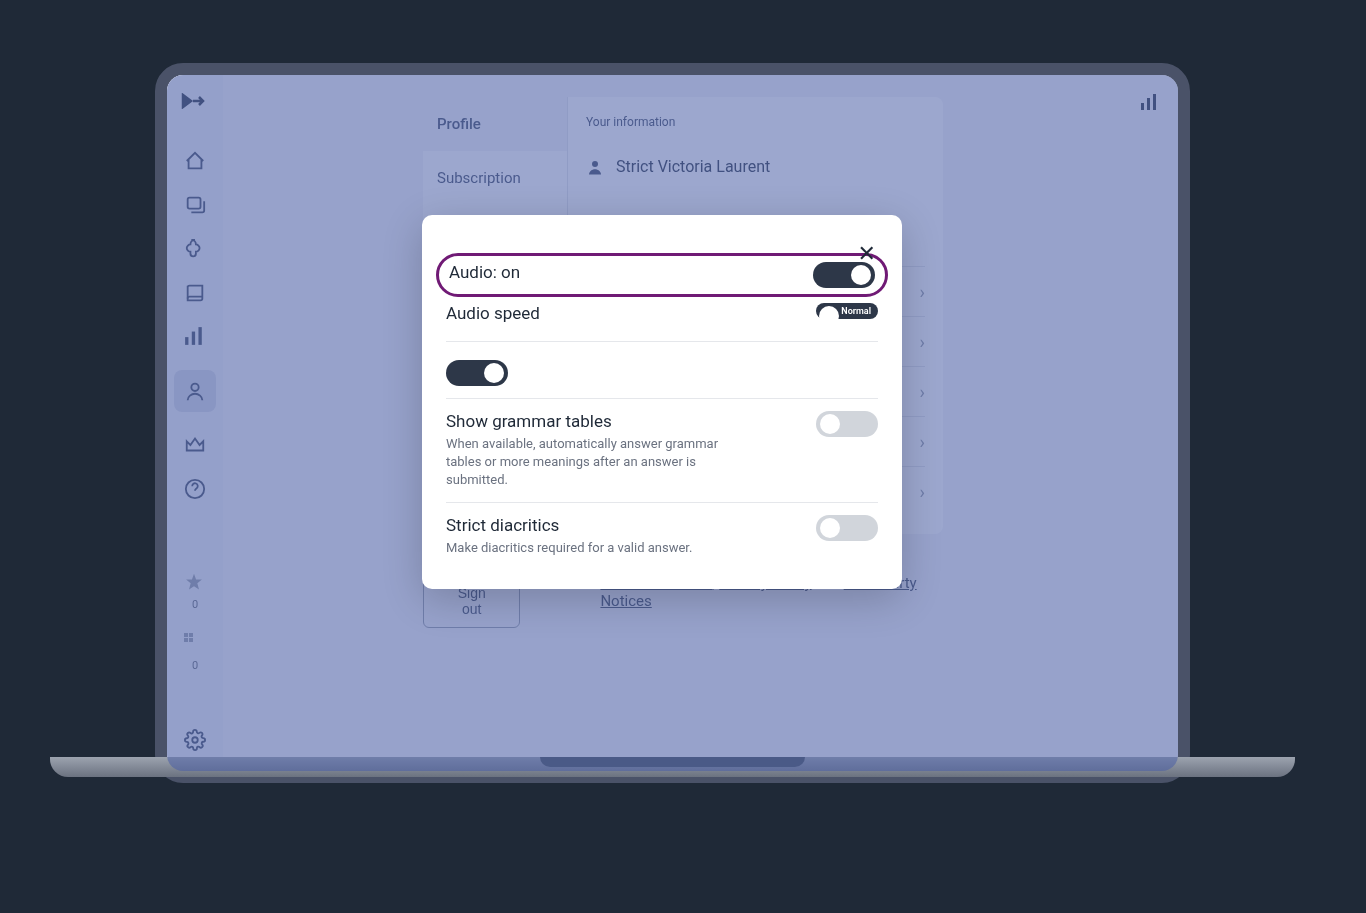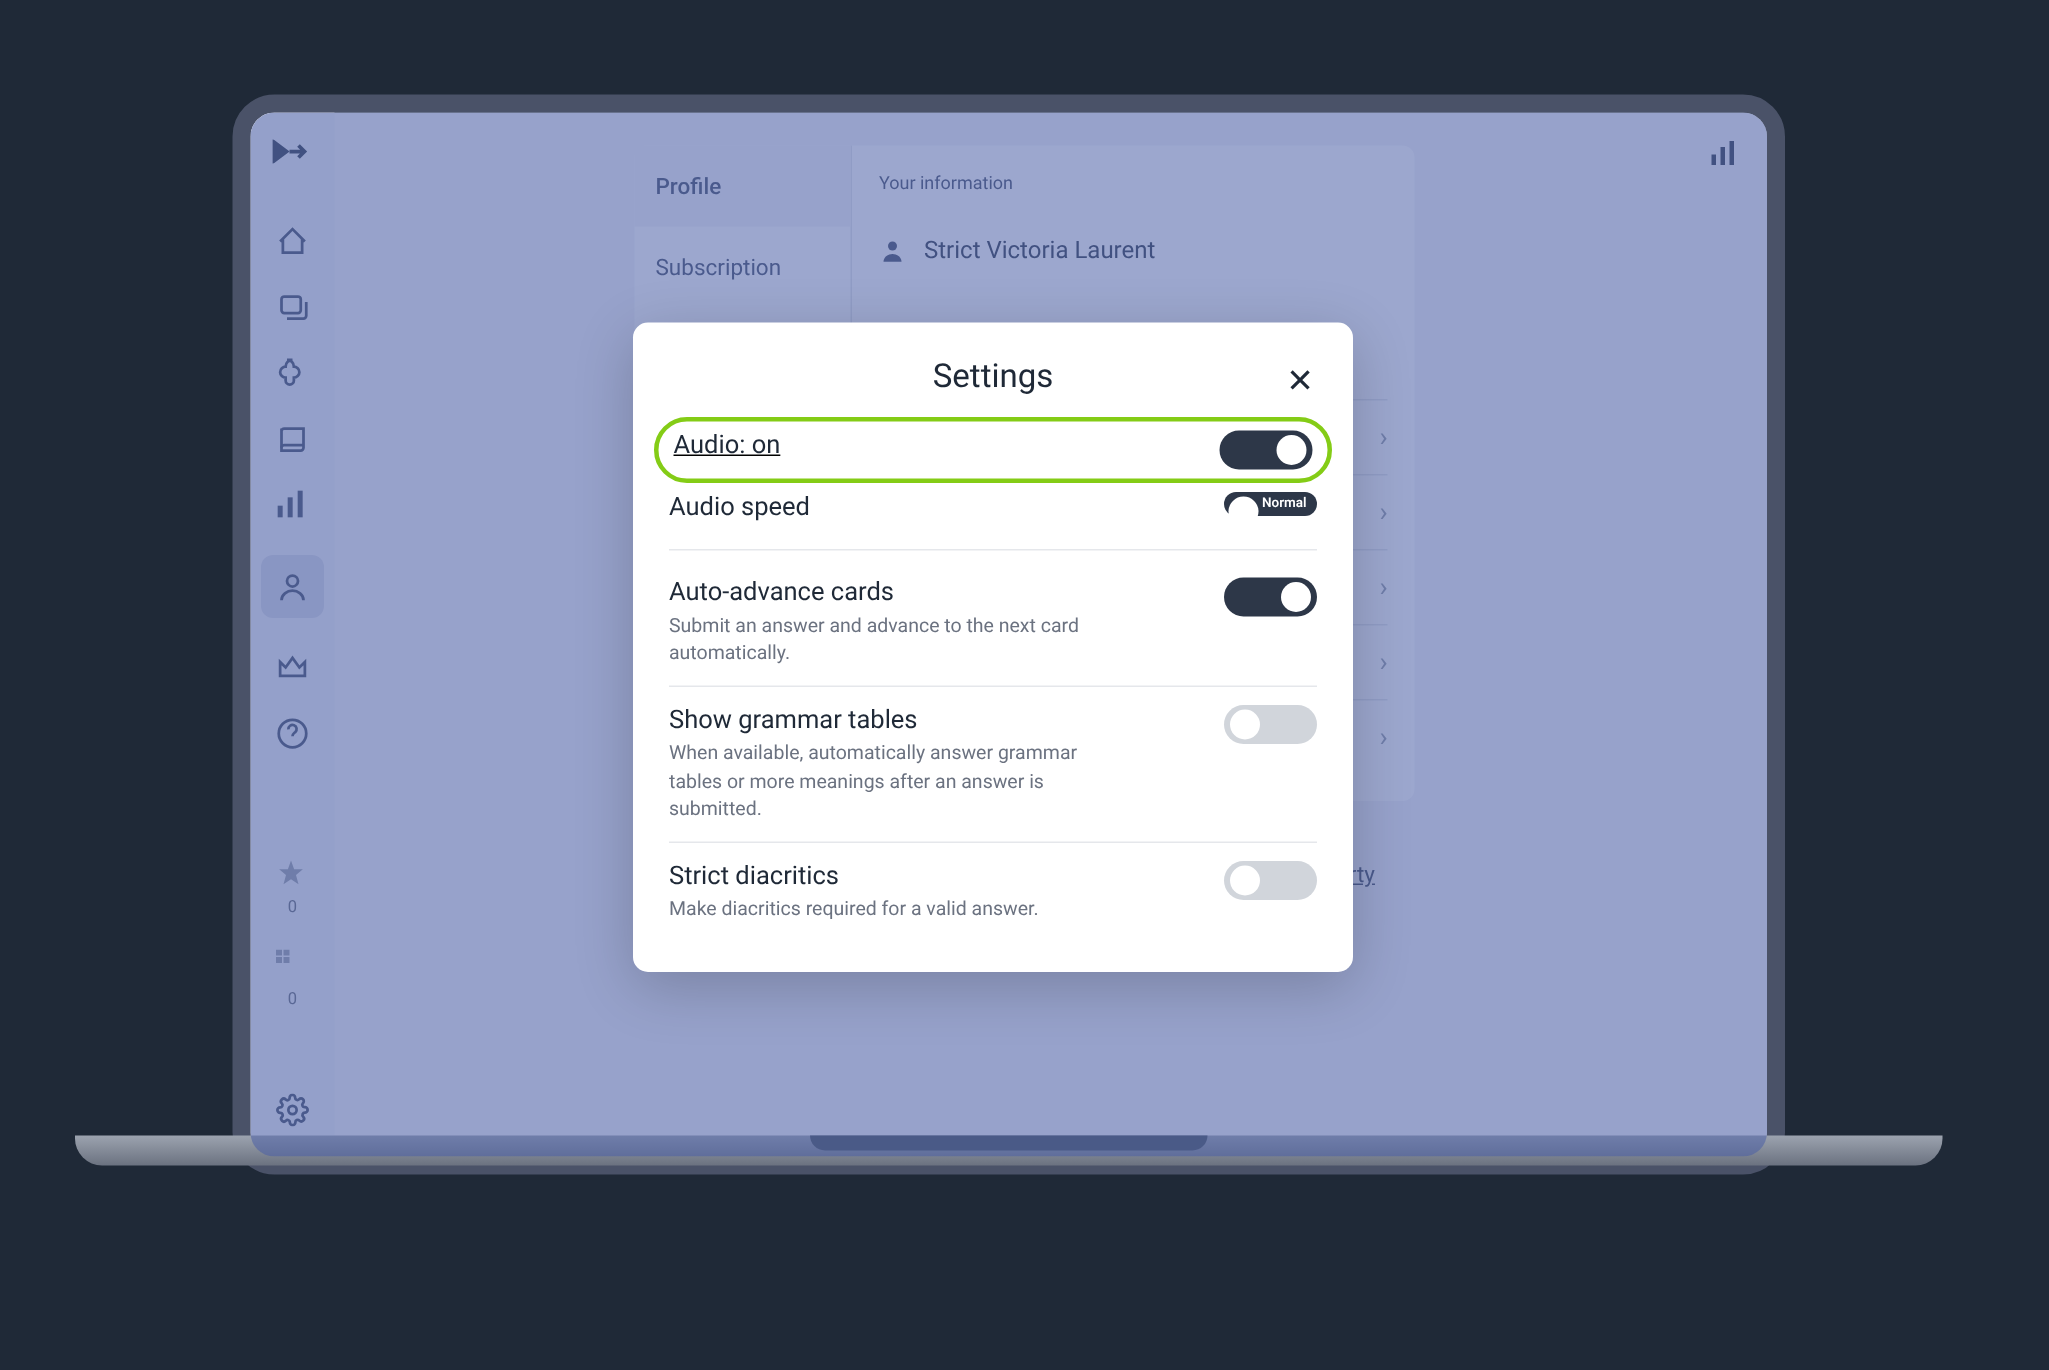--- a/index.html
+++ b/index.html
@@ -224,25 +224,24 @@
     .setting-row {
       display: flex;
       justify-content: space-between;
       align-items: flex-start;
       padding: 12px 0;
     }
     .setting-row.divider {
       border-bottom: 1px solid #e5e7eb;
     }
     .setting-row.highlight {
-      border: 3px solid #84cc16;
+      border: 3px solid #701a75;
       border-radius: 22px;
       padding: 6px 10px;
       margin: 0 -10px 2px;
-      text-decoration: underline;
     }
     .setting-text {
       flex: 1;
     }
     .setting-label {
       font-size: 17px;
       color: #1f2937;
     }
     .setting-desc {
       font-size: 13px;
@@ -444,21 +443,20 @@
         <div class="footer-links">
           <a>Terms of Service</a><span>, </span><a>Privacy Policy</a><span> and </span><a>Third Party Notices</a>
         </div>
       </div>
     </div>
 
     <div class="screen-overlay"></div>
 
     <div class="modal">
       <div class="modal-header">
-        <div class="modal-title">Settings</div>
         <button class="modal-close">✕</button>
       </div>
       <div class="modal-body">
 
         <div class="setting-row highlight">
           <div class="setting-text">
             <div class="setting-label">Audio: on</div>
           </div>
           <div class="toggle on">
             <div class="toggle-knob"></div>
@@ -471,24 +469,20 @@
           </div>
           <div class="toggle-speed">
             <div class="toggle-knob"></div>
             <span class="toggle-speed-label">Normal</span>
           </div>
         </div>
 
         <div class="group-divider"></div>
 
         <div class="setting-row divider">
-          <div class="setting-text">
-            <div class="setting-label">Auto-advance cards</div>
-            <div class="setting-desc">Submit an answer and advance to the next card automatically.</div>
-          </div>
           <div class="toggle on">
             <div class="toggle-knob"></div>
           </div>
         </div>
 
         <div class="setting-row divider">
           <div class="setting-text">
             <div class="setting-label">Show grammar tables</div>
             <div class="setting-desc">When available, automatically answer grammar tables or more meanings after an answer is submitted.</div>
           </div>

